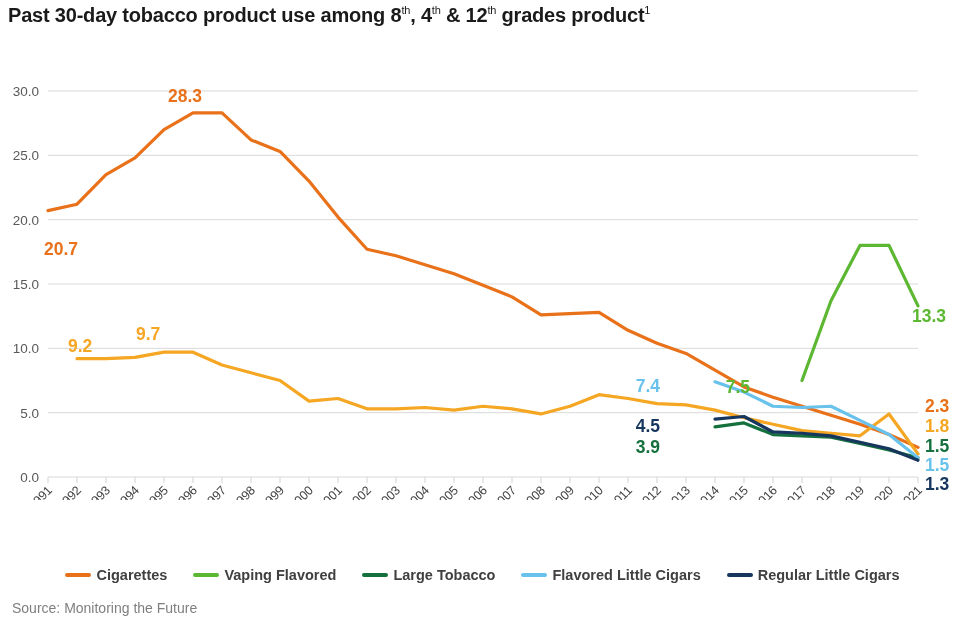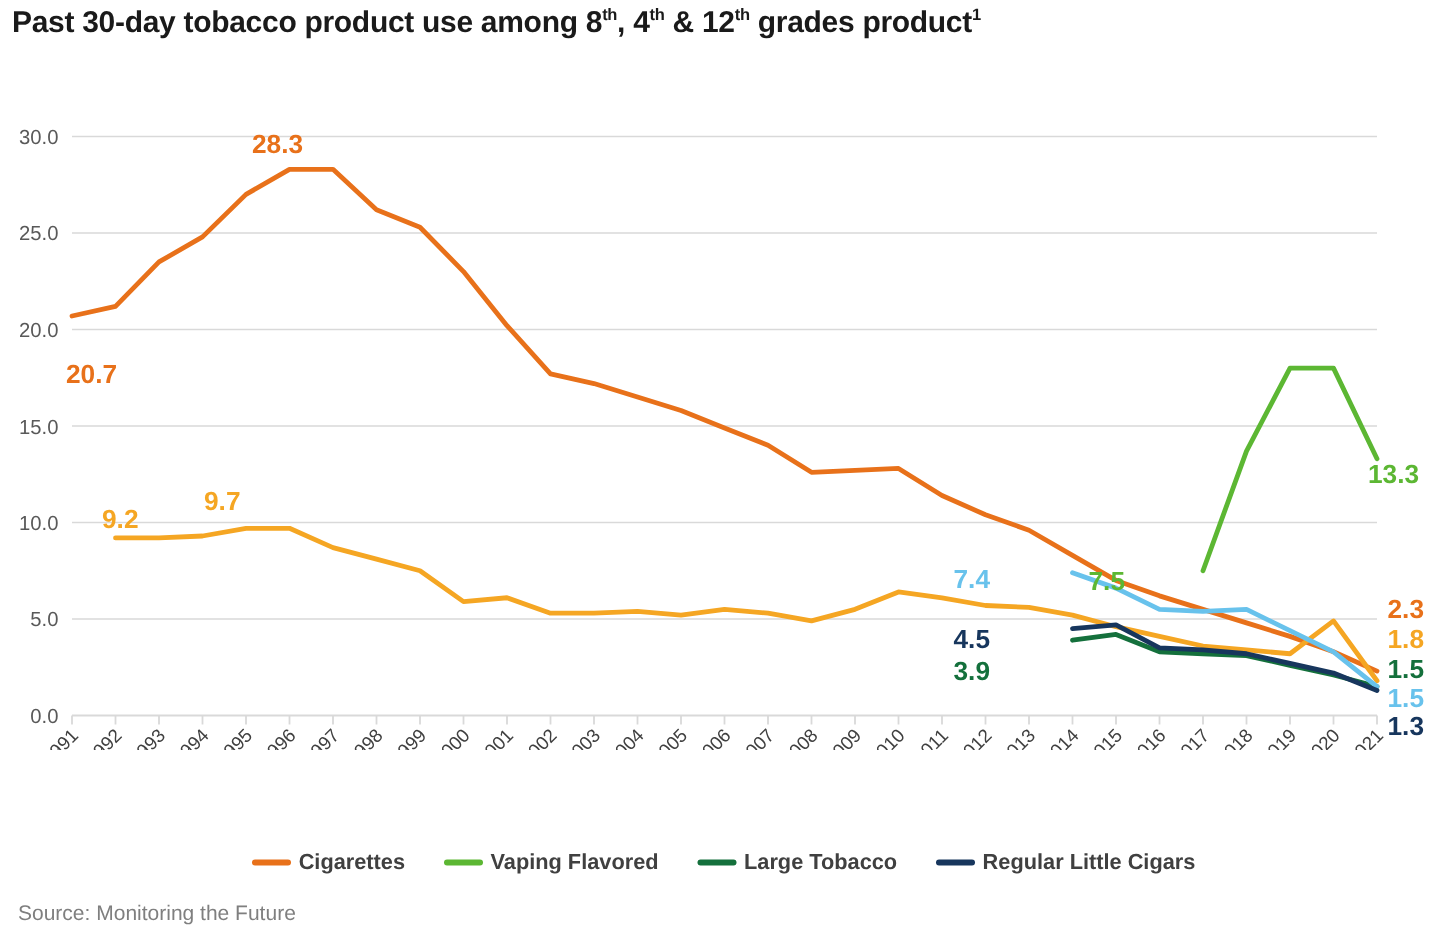--- a/index.html
+++ b/index.html
@@ -9,21 +9,21 @@
     font-family:"Liberation Sans", sans-serif;
     color:#404040;
     overflow:hidden;
     position:relative;
   }
   #title{
     position:absolute;left:8px;top:4px;width:950px;
     font-size:20px;font-weight:bold;color:#1a1a1a;
     letter-spacing:-0.2px;white-space:nowrap;
   }
-  #title sup{font-size:11px;vertical-align:super;font-weight:bold;}
+  #title sup{font-size:11px;vertical-align:super;font-weight:normal;}
   #plotwrap{position:absolute;left:0;top:60px;width:965px;height:440px;}
   svg{display:block;}
   .ylabel{font-size:13.5px;fill:#595959;font-family:"Liberation Sans",sans-serif;}
   .xlabel{font-size:12.5px;fill:#404040;font-family:"Liberation Sans",sans-serif;}
   .dlabel{font-size:17.5px;font-weight:bold;font-family:"Liberation Sans",sans-serif;}
   .gridline{stroke:#d9d9d9;stroke-width:1;}
   .axisline{stroke:#d9d9d9;stroke-width:1.2;}
   .tickmark{stroke:#d9d9d9;stroke-width:1.2;}
   .series{fill:none;stroke-width:3.2;stroke-linejoin:round;stroke-linecap:round;}
   #legend{
@@ -165,18 +165,22 @@
     </div>
     <div class="legend-item">
       <span class="legend-swatch" style="background: rgb(92, 183, 51);"></span>
       <span class="legend-label">Vaping Flavored</span>
     </div>
     <div class="legend-item">
       <span class="legend-swatch" style="background: rgb(20, 112, 60);"></span>
       <span class="legend-label">Large Tobacco</span>
     </div>
     <div class="legend-item">
+      <span class="legend-swatch" style="background: rgb(104, 194, 236);"></span>
+      <span class="legend-label">Flavored Little Cigars</span>
+    </div>
+    <div class="legend-item">
       <span class="legend-swatch" style="background: rgb(23, 54, 93);"></span>
       <span class="legend-label">Regular Little Cigars</span>
     </div>
   </div>
 
 <div id="source">Source: Monitoring the Future</div>
 
 </body></html>

